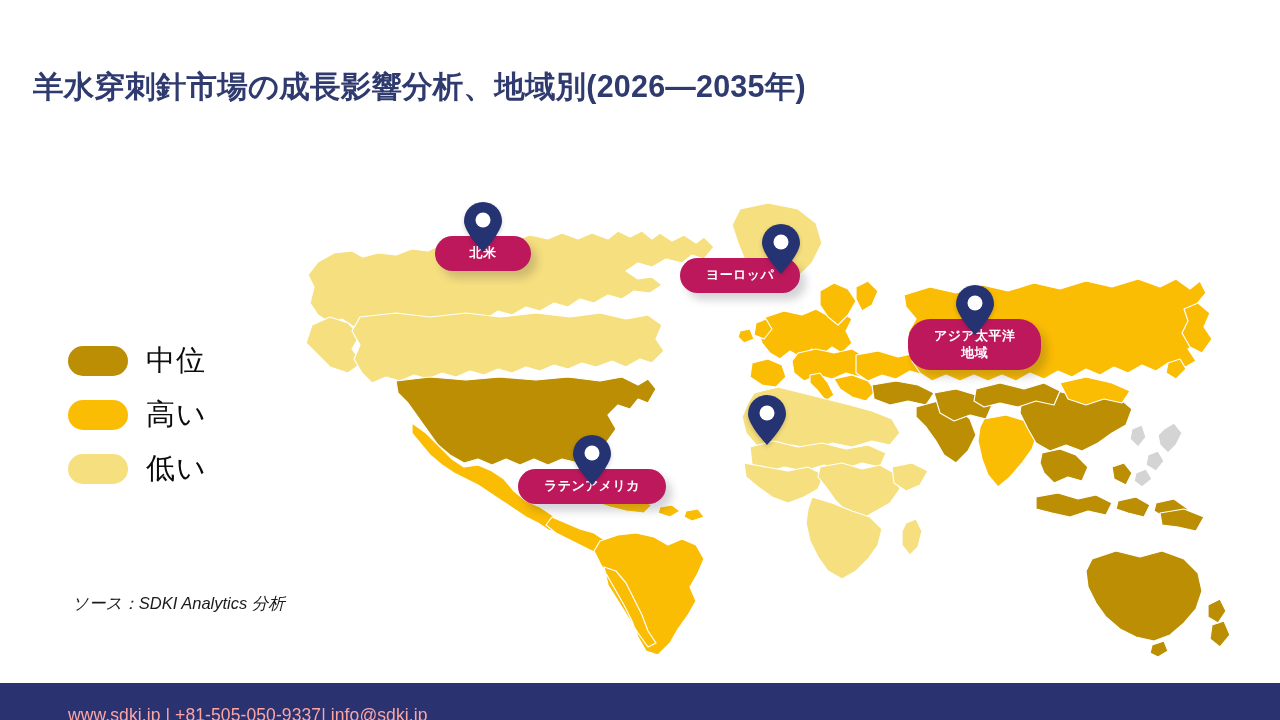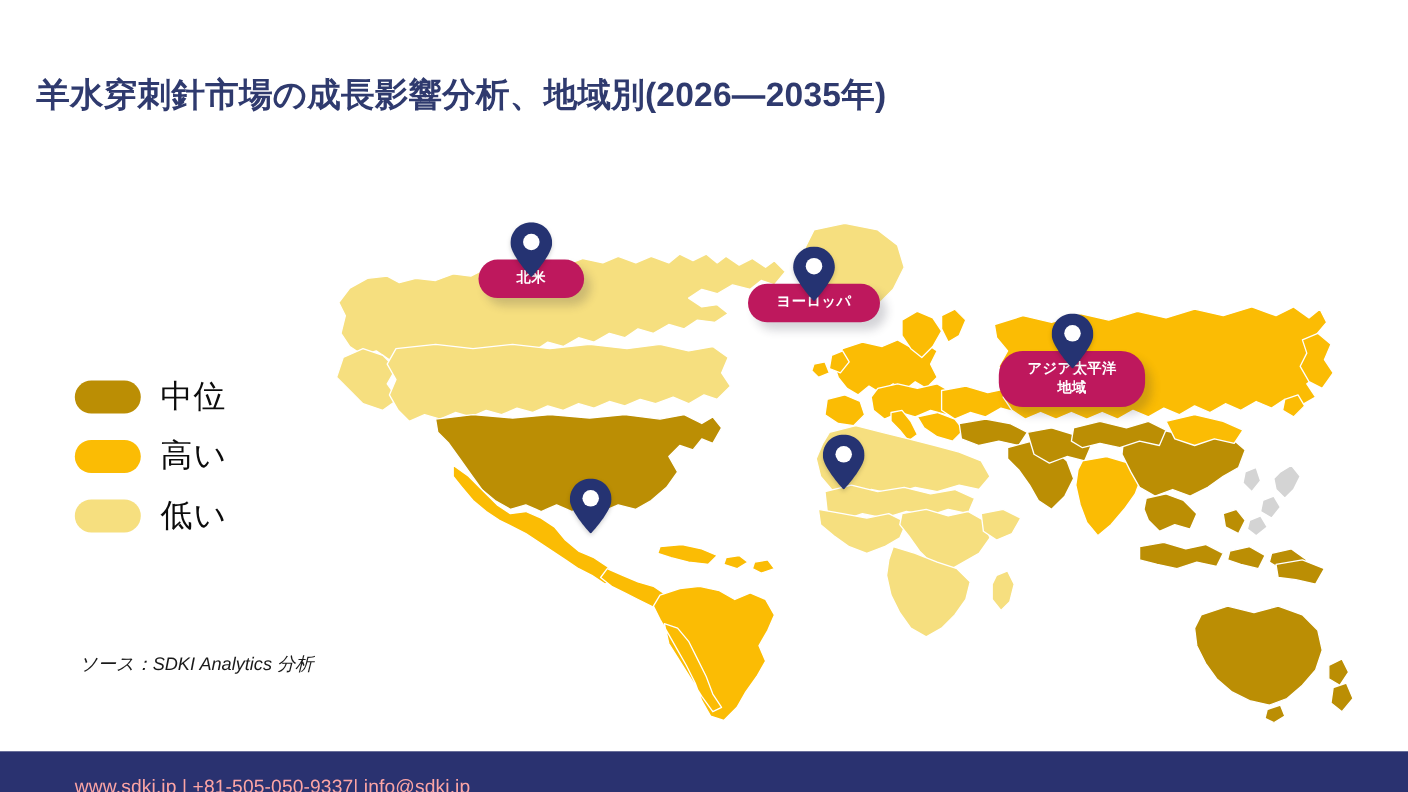--- a/index.html
+++ b/index.html
@@ -322,21 +322,21 @@
   </div>
 
   <div class="marker" style="left:435px; top:175px;">
     <svg class="pin pin-overlap" viewBox="0 0 38 50">
       <path d="M19,0 C8.5,0 0,8.5 0,19 C0,30 19,50 19,50 C19,50 38,30 38,19 C38,8.5 29.5,0 19,0 Z" fill="#253372"></path>
       <circle cx="19" cy="18" r="7.5" fill="#ffffff"></circle>
     </svg>
     <div class="pill">北米</div>
   </div>
 
-  <div class="marker" style="left:680px; top:197px;">
+  <div class="marker" style="left:680px; top:197px;align-items:flex-end;">
     <svg class="pin pin-overlap" viewBox="0 0 38 50">
       <path d="M19,0 C8.5,0 0,8.5 0,19 C0,30 19,50 19,50 C19,50 38,30 38,19 C38,8.5 29.5,0 19,0 Z" fill="#253372"></path>
       <circle cx="19" cy="18" r="7.5" fill="#ffffff"></circle>
     </svg>
     <div class="pill">ヨーロッパ</div>
   </div>
 
   <div class="marker" style="left:908px; top:258px;">
     <svg class="pin pin-overlap" viewBox="0 0 38 50">
       <path d="M19,0 C8.5,0 0,8.5 0,19 C0,30 19,50 19,50 C19,50 38,30 38,19 C38,8.5 29.5,0 19,0 Z" fill="#253372"></path>
@@ -351,20 +351,21 @@
       <path d="M19,0 C8.5,0 0,8.5 0,19 C0,30 19,50 19,50 C19,50 38,30 38,19 C38,8.5 29.5,0 19,0 Z" fill="#253372"></path>
       <circle cx="19" cy="18" r="7.5" fill="#ffffff"></circle>
     </svg>
   </div>
 
   <div class="marker" style="left:518px; top:408px;">
     <svg class="pin pin-overlap" viewBox="0 0 38 50">
       <path d="M19,0 C8.5,0 0,8.5 0,19 C0,30 19,50 19,50 C19,50 38,30 38,19 C38,8.5 29.5,0 19,0 Z" fill="#253372"></path>
       <circle cx="19" cy="18" r="7.5" fill="#ffffff"></circle>
     </svg>
+    <div class="pill">ラテンアメリカ</div>
   </div>
 
   <div class="legend">
     <div class="legend-row">
       <div class="swatch" style="background:#bb8e04;"></div>
       <div class="legend-label">中位</div>
     </div>
     <div class="legend-row">
       <div class="swatch" style="background:#fbbc04;"></div>
       <div class="legend-label">高い</div>

